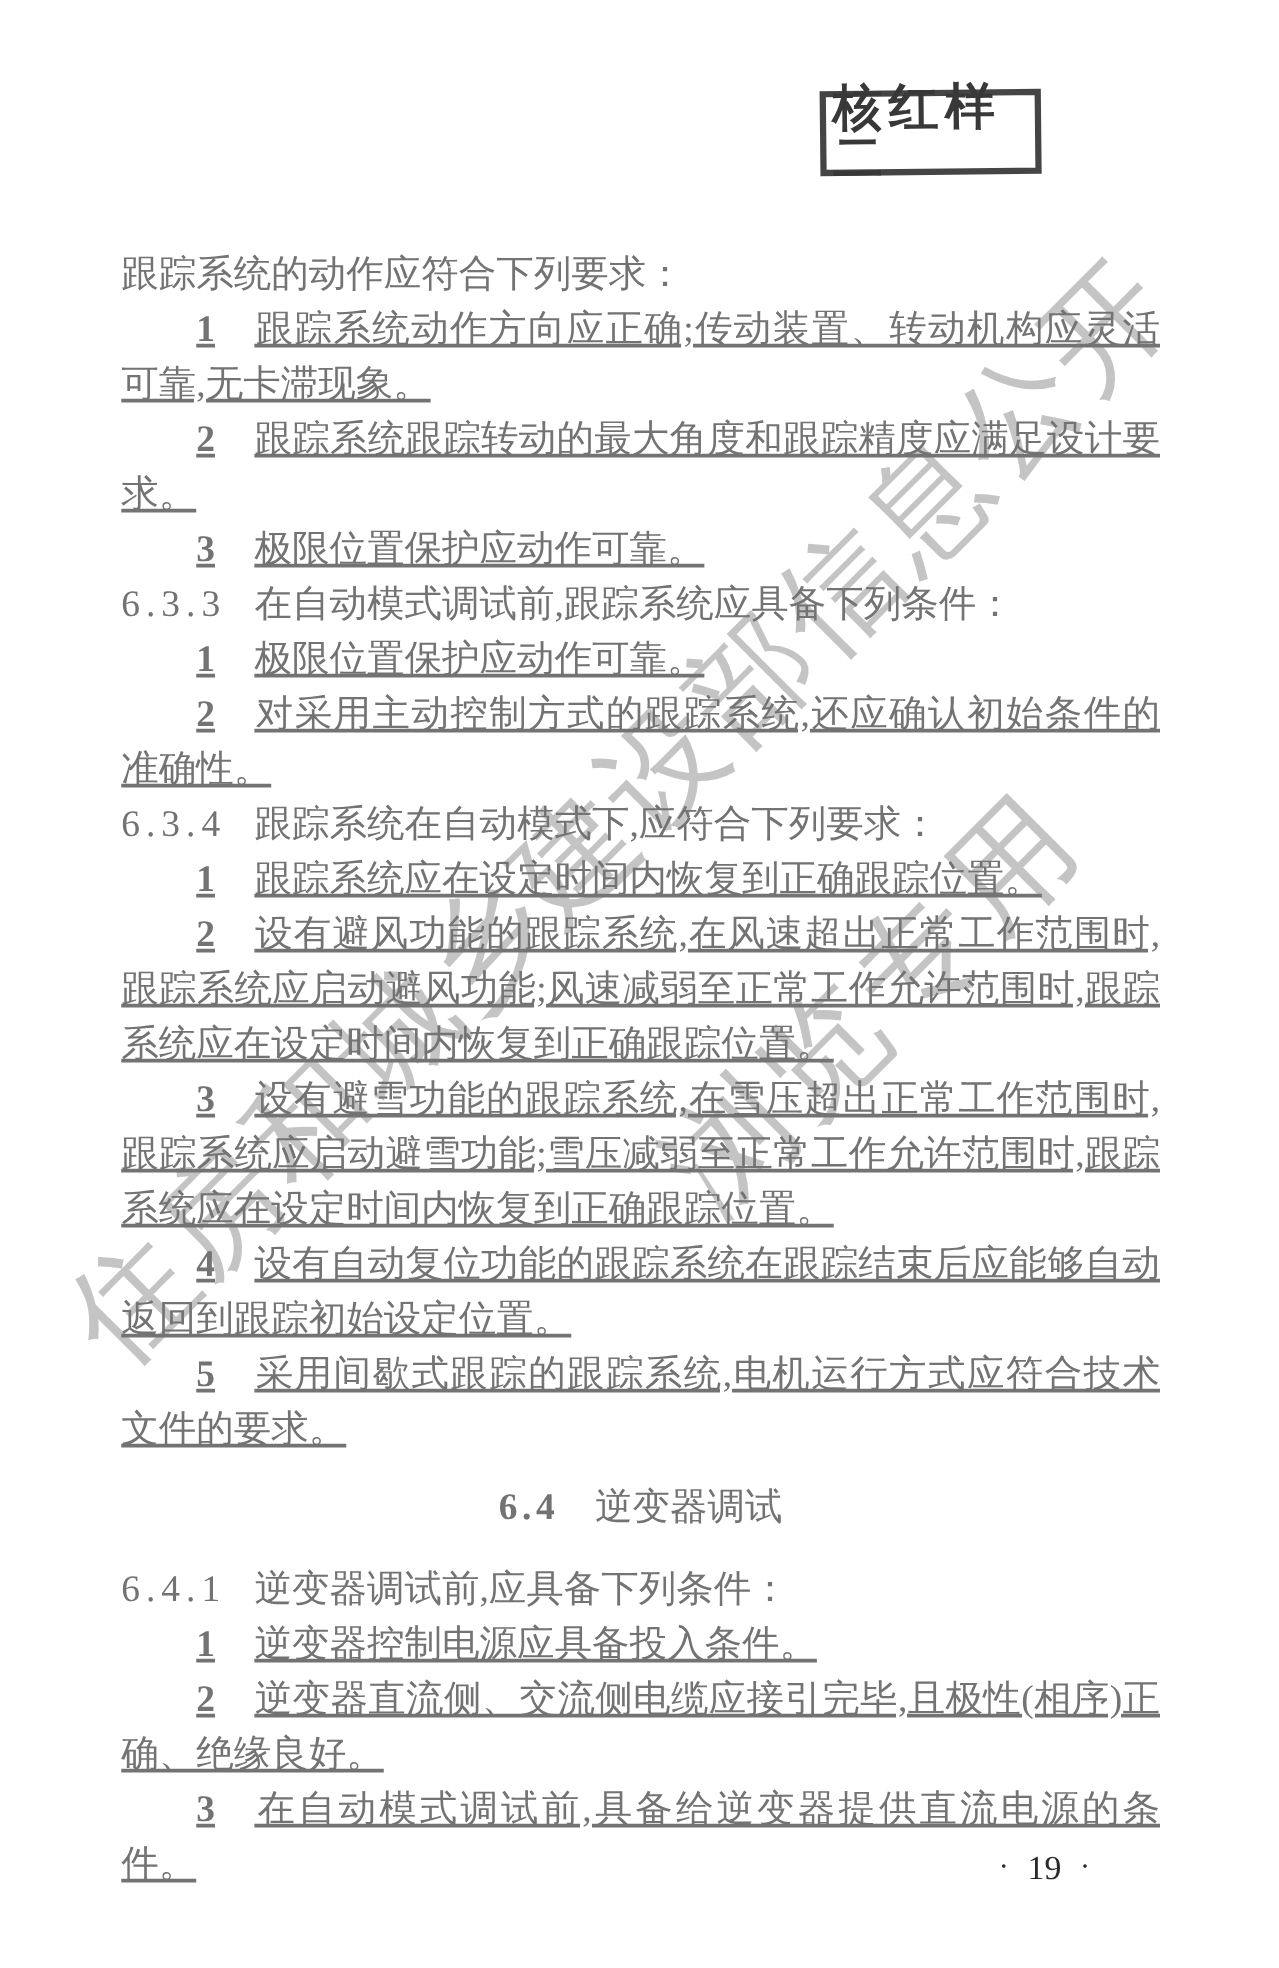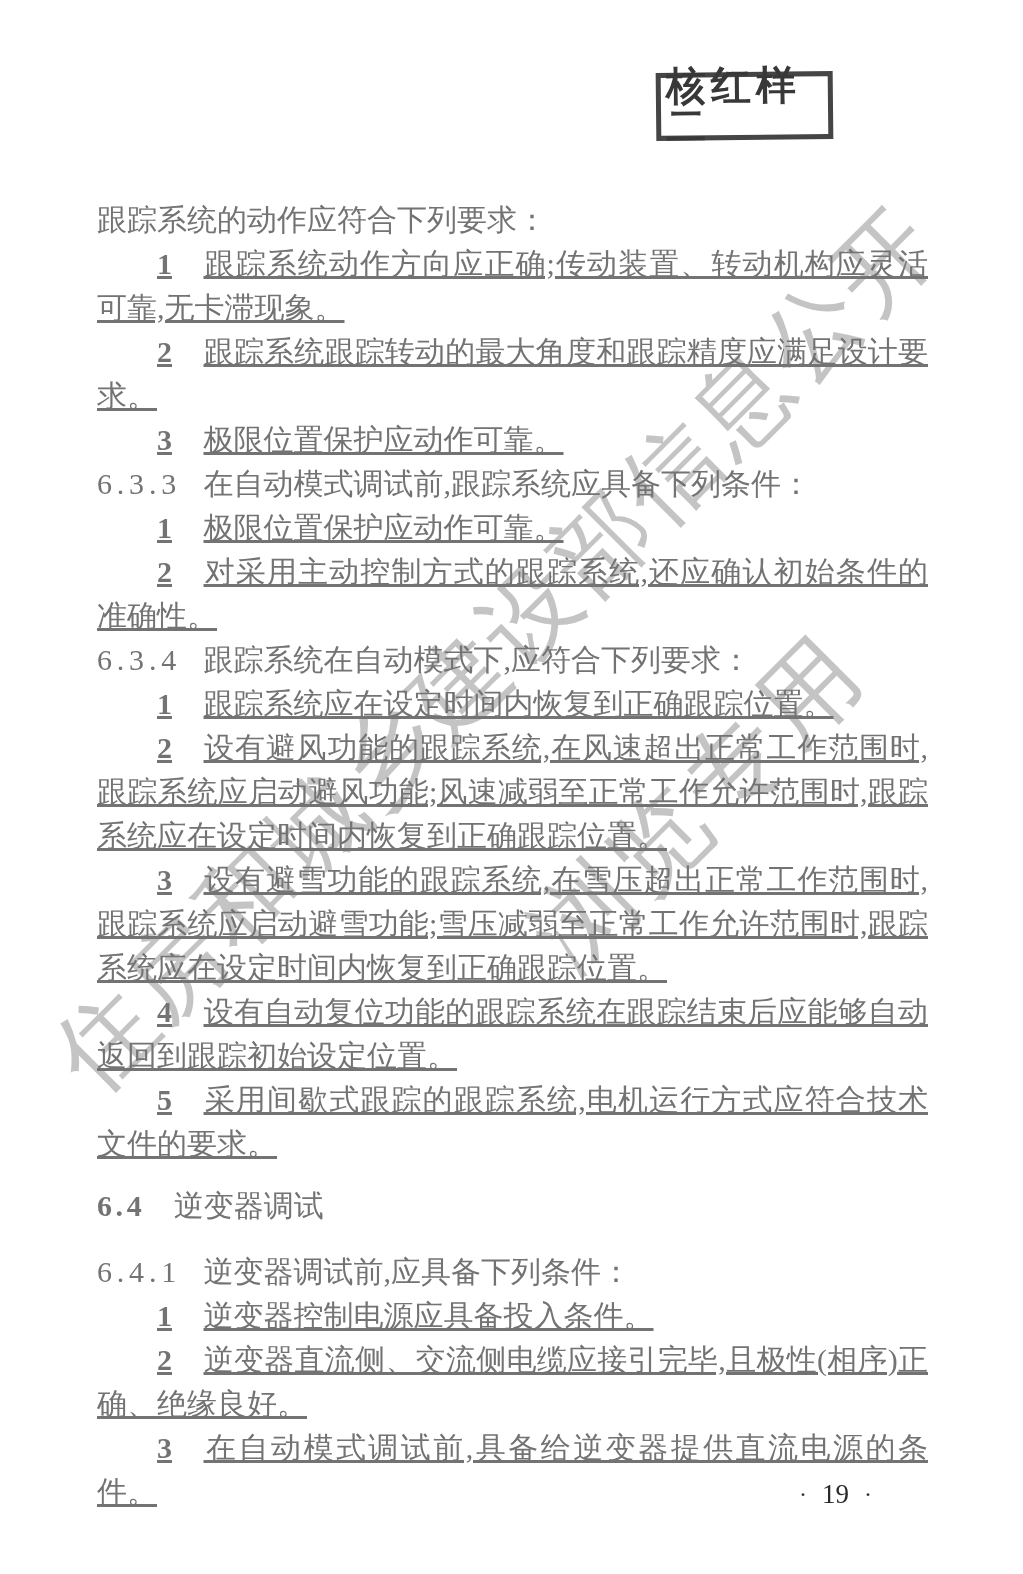--- a/index.html
+++ b/index.html
@@ -60,21 +60,21 @@
     color:#737373;
     text-align:justify;
     z-index:2;
   }
   .content p{margin:0;padding:0;}
   .content p.item{text-indent:2em;text-decoration:underline;}
   .content p.item .num{font-weight:700;margin-right:1.05em;}
   .content p.clause .num{font-weight:400;letter-spacing:0.16em;margin-right:0.75em;}
   .content p.plain{text-indent:0;}
   .content p.heading{
-    text-align:left;
+    text-align:center;
     margin:18px 0 22px 0;
   }
   .content p.heading .num{font-weight:700;letter-spacing:0.12em;margin-right:0.95em;}
 
   
   .page-number{
     position:absolute;
     left:753px;top:1479px;width:165px;
     display:flex;align-items:center;justify-content:center;
     gap:15px;

